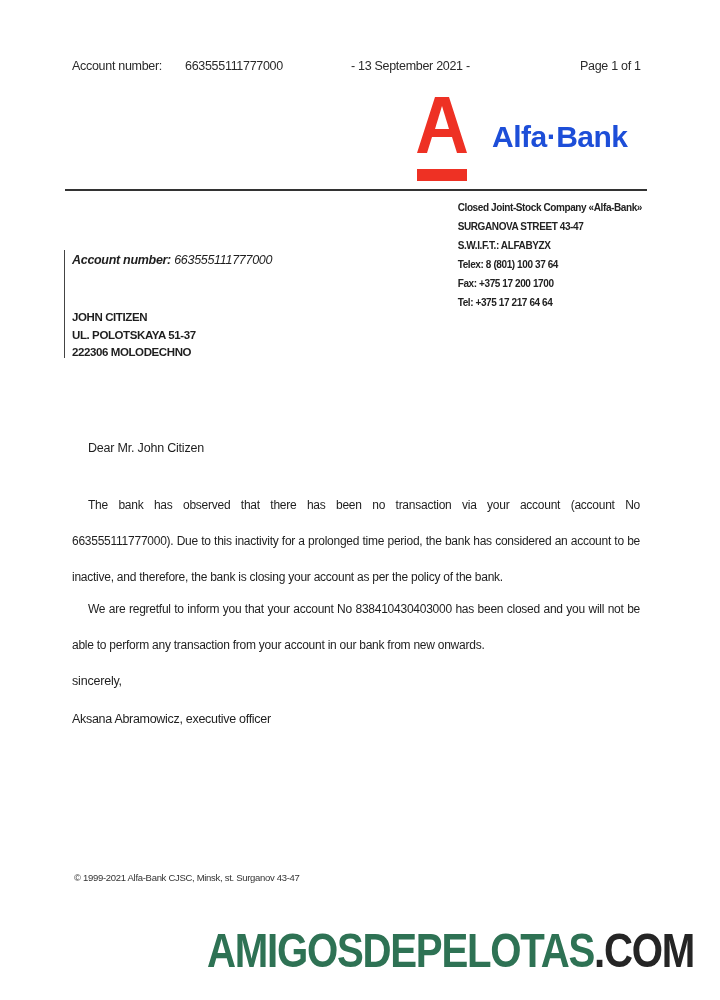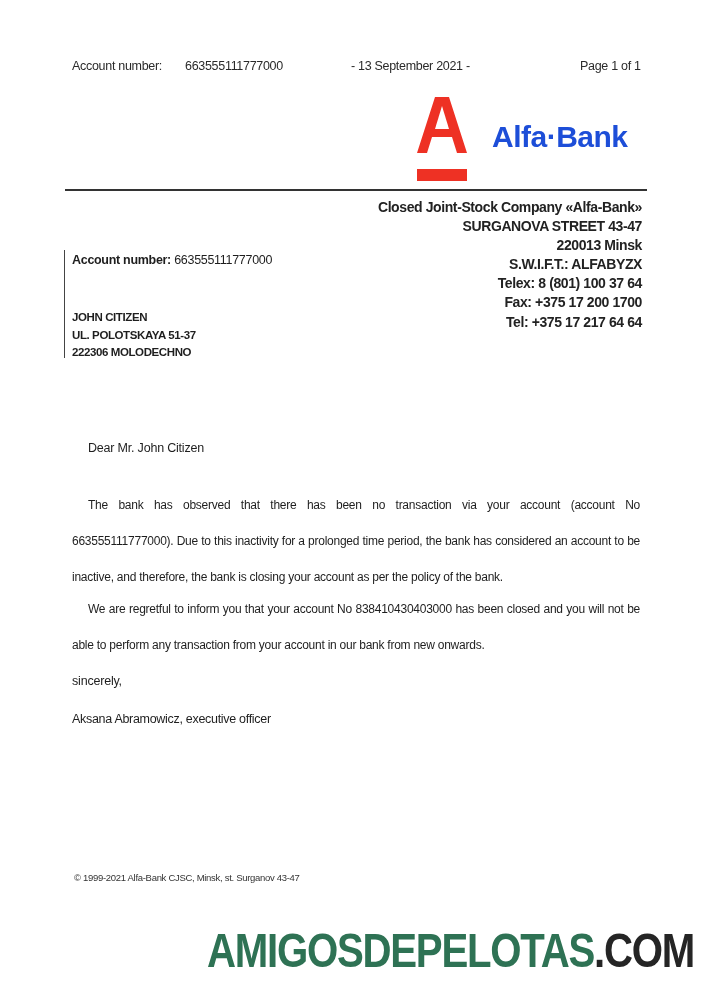--- a/index.html
+++ b/index.html
@@ -12,24 +12,24 @@
     #hdr-acct-label { left: 72px; }
     #hdr-acct-value { left: 185px; }
     #hdr-date { left: 351px; }
     #hdr-page { left: 580px; }
 
     .logo-a { left: 417px; top: 97px; width: 50px; height: 86px; }
     .logo-text { left: 492px; top: 120px; font-size: 30px; font-weight: bold; color: #1d4ed8; letter-spacing: -0.5px; }
 
     .divider { left: 65px; top: 189px; width: 582px; height: 2px; background: #333333; }
 
-    .bank-info { right: 78px; top: 198px; text-align: right; font-size: 14px; font-weight: bold; line-height: 19.1px; letter-spacing: -0.4px; color: #222; margin-left: 31px; }
+    .bank-info { right: 78px; top: 198px; text-align: left; font-size: 10px; font-weight: bold; line-height: 19.1px; letter-spacing: -0.4px; color: #222; margin-left: 31px; }
 
     .recip-bar { left: 64px; top: 250px; width: 1px; height: 108px; background: #444; }
-    .acct-block { left: 72px; top: 253px; font-size: 12.5px; font-weight: bold; letter-spacing: -0.3px; }
+    .acct-block { left: 72px; top: 253px; font-size: 12.5px; font-weight: bold; letter-spacing: -0.3px; font-style: italic; }
     .acct-block .v { font-weight: normal; }
     .addr { left: 72px; top: 309px; font-size: 11.5px; font-weight: bold; line-height: 17.5px; letter-spacing: -0.4px; }
 
     .greeting { left: 88px; top: 441px; font-size: 12.5px; letter-spacing: -0.2px; }
     .para { left: 72px; width: 568px; font-size: 12px; line-height: 36px; text-align: justify; letter-spacing: -0.25px; }
     .para.p1 { top: 487px; }
     .para.p2 { top: 591px; }
     .para .indent { display: inline-block; width: 16px; }
     .closing { left: 72px; top: 674px; font-size: 12.5px; letter-spacing: -0.2px; }
     .signer { left: 72px; top: 712px; font-size: 12.5px; letter-spacing: -0.3px; }
@@ -56,21 +56,20 @@
     <polygon points="25,9 32,32 18,32" fill="#ffffff"></polygon>
     <rect x="0" y="72" width="50" height="12" fill="#ee3124"></rect>
   </svg>
   <span class="abs logo-text">Alfa·Bank</span>
 
   <div class="abs divider"></div>
 
   <div class="abs bank-info">
     <div>Closed Joint-Stock Company «Alfa-Bank»</div>
     <div>SURGANOVA STREET 43-47</div>
-    <div>220013 Minsk</div>
     <div>S.W.I.F.T.: ALFABYZX</div>
     <div>Telex: 8 (801) 100 37 64</div>
     <div>Fax: +375 17 200 1700</div>
     <div>Tel: +375 17 217 64 64</div>
   </div>
 
   <div class="abs recip-bar"></div>
   <div class="abs acct-block">
     <span>Account number:</span>
     <span class="v">663555111777000</span>

